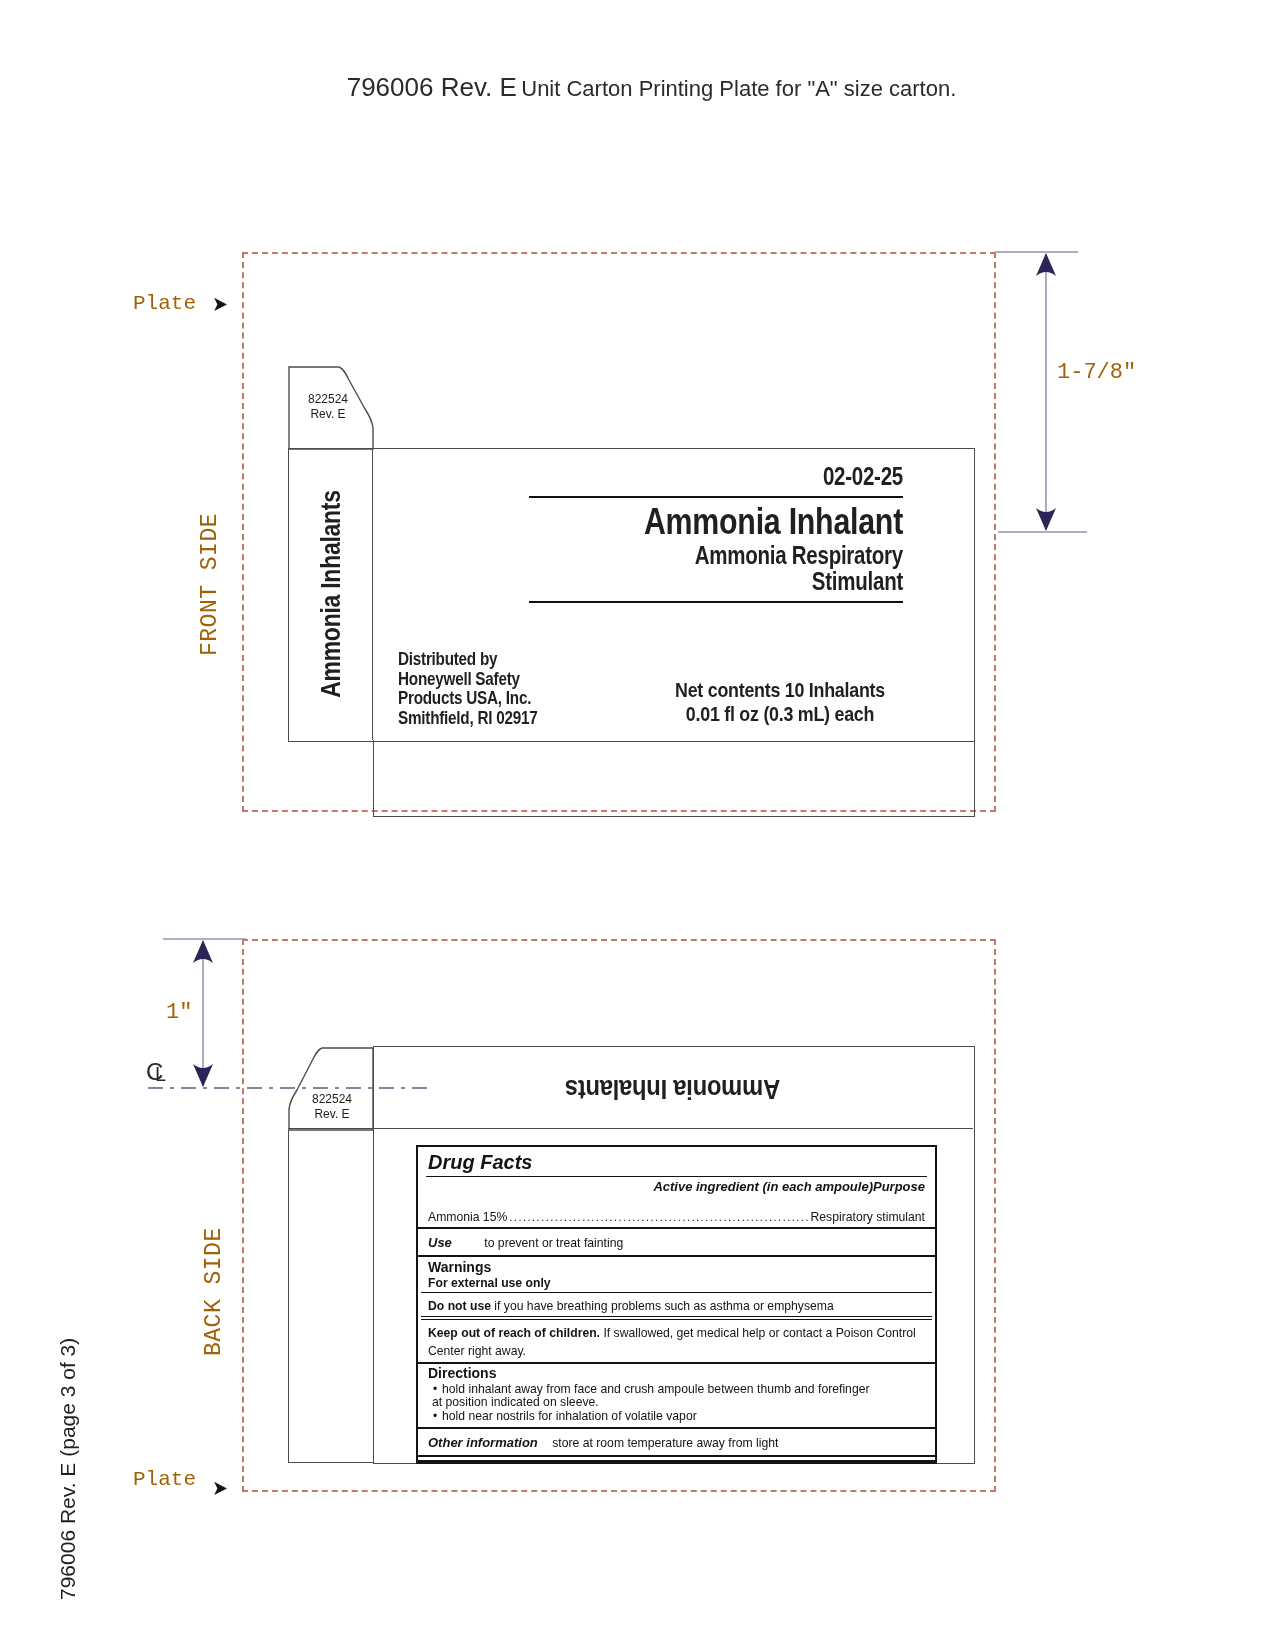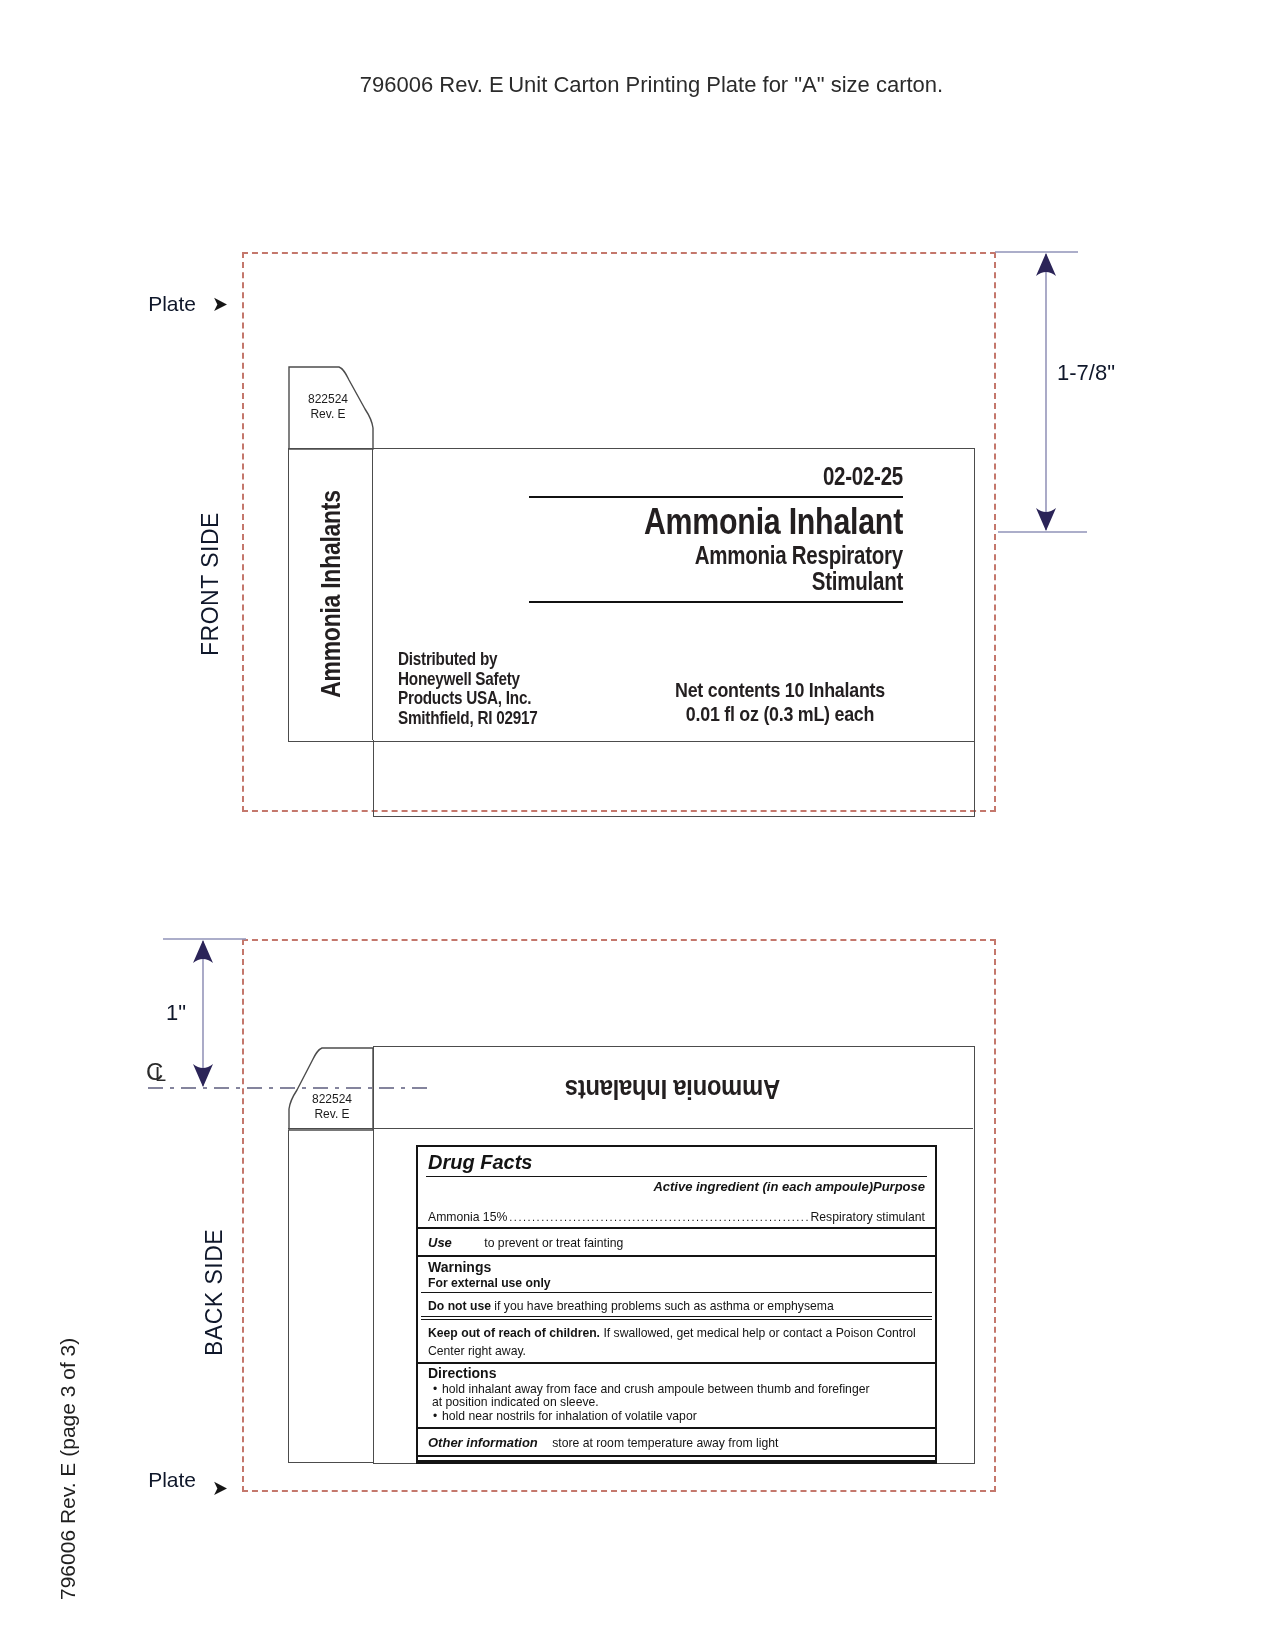--- a/index.html
+++ b/index.html
@@ -1,21 +1,21 @@
 <!DOCTYPE html>
 <html><head>
 <meta charset="utf-8">
 <style>
   html,body{margin:0;padding:0;background:#ffffff;}
   body{width:1275px;height:1650px;position:relative;overflow:hidden;
        font-family:"Liberation Sans",sans-serif;color:#231f20;}
   .abs{position:absolute;}
 
   
-  .note{font-size:21px;color:#0f172a;}
+  .note{font-size:21px;color:#a16207;font-family:Liberation Mono, monospace;}
   .vtext{writing-mode:vertical-rl;transform:rotate(180deg);white-space:nowrap;}
 
   
   .plate-rect{border:2px dashed #c4776c;}
 
   
   .outline{border:1.6px solid #4c4c4c;}
   .outline-lrb{border:1.6px solid #4c4c4c;border-top:none;}
   .vline{border-left:1.6px solid #4c4c4c;}
   .hline{border-top:1.4px solid #4c4c4c;}
@@ -48,21 +48,21 @@
   .bullet-row{display:flex;}
   .bullet{width:14px;text-align:center;flex:none;font-size:12px;}
   .indent{margin-left:14px;}
 
   .flex-c{display:flex;align-items:center;justify-content:center;}
 </style>
 </head>
 <body>
 
 <div class="abs" style="left:0;right:0;top:72px;text-align:center;color:#2b2b2b;">
-  <span style="font-size:22px;margin-left:28px;">796006 Rev. E</span>
+  <span style="font-size:26px;margin-left:28px;">796006 Rev. E</span>
   <span style="font-size:22px;">Unit Carton Printing Plate for "A" size carton.</span>
 </div>
 
 <div class="abs plate-rect" style="left:242px;top:252px;width:750px;height:556px;"></div>
 
 <div class="abs note" style="left:128px;top:292px;width:68px;text-align:right;">Plate</div>
 <div class="abs" style="left:212px;top:292px;font-size:19px;color:#151515;transform:scaleY(1.1);">➤</div>
 
 <div class="abs note vtext" style="left:197px;top:528px;height:128px;letter-spacing:0.5px;font-size:23px;">FRONT SIDE</div>
 

